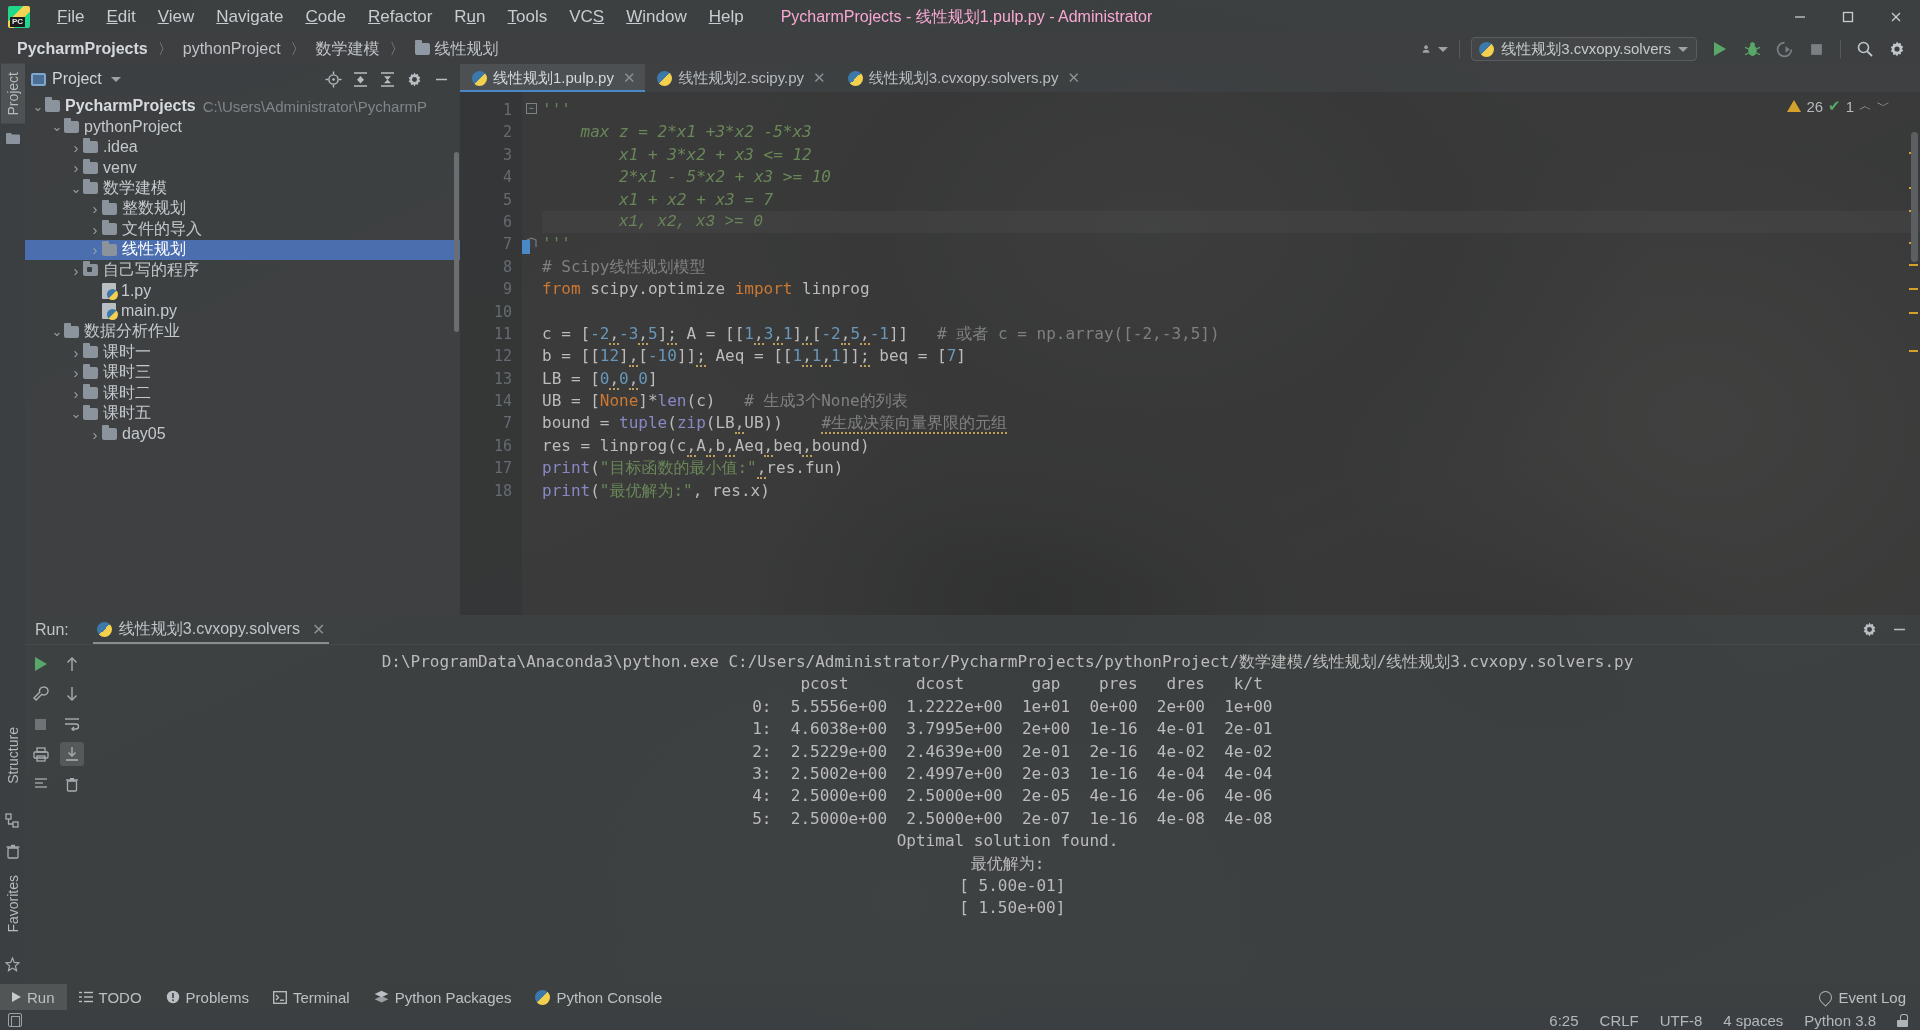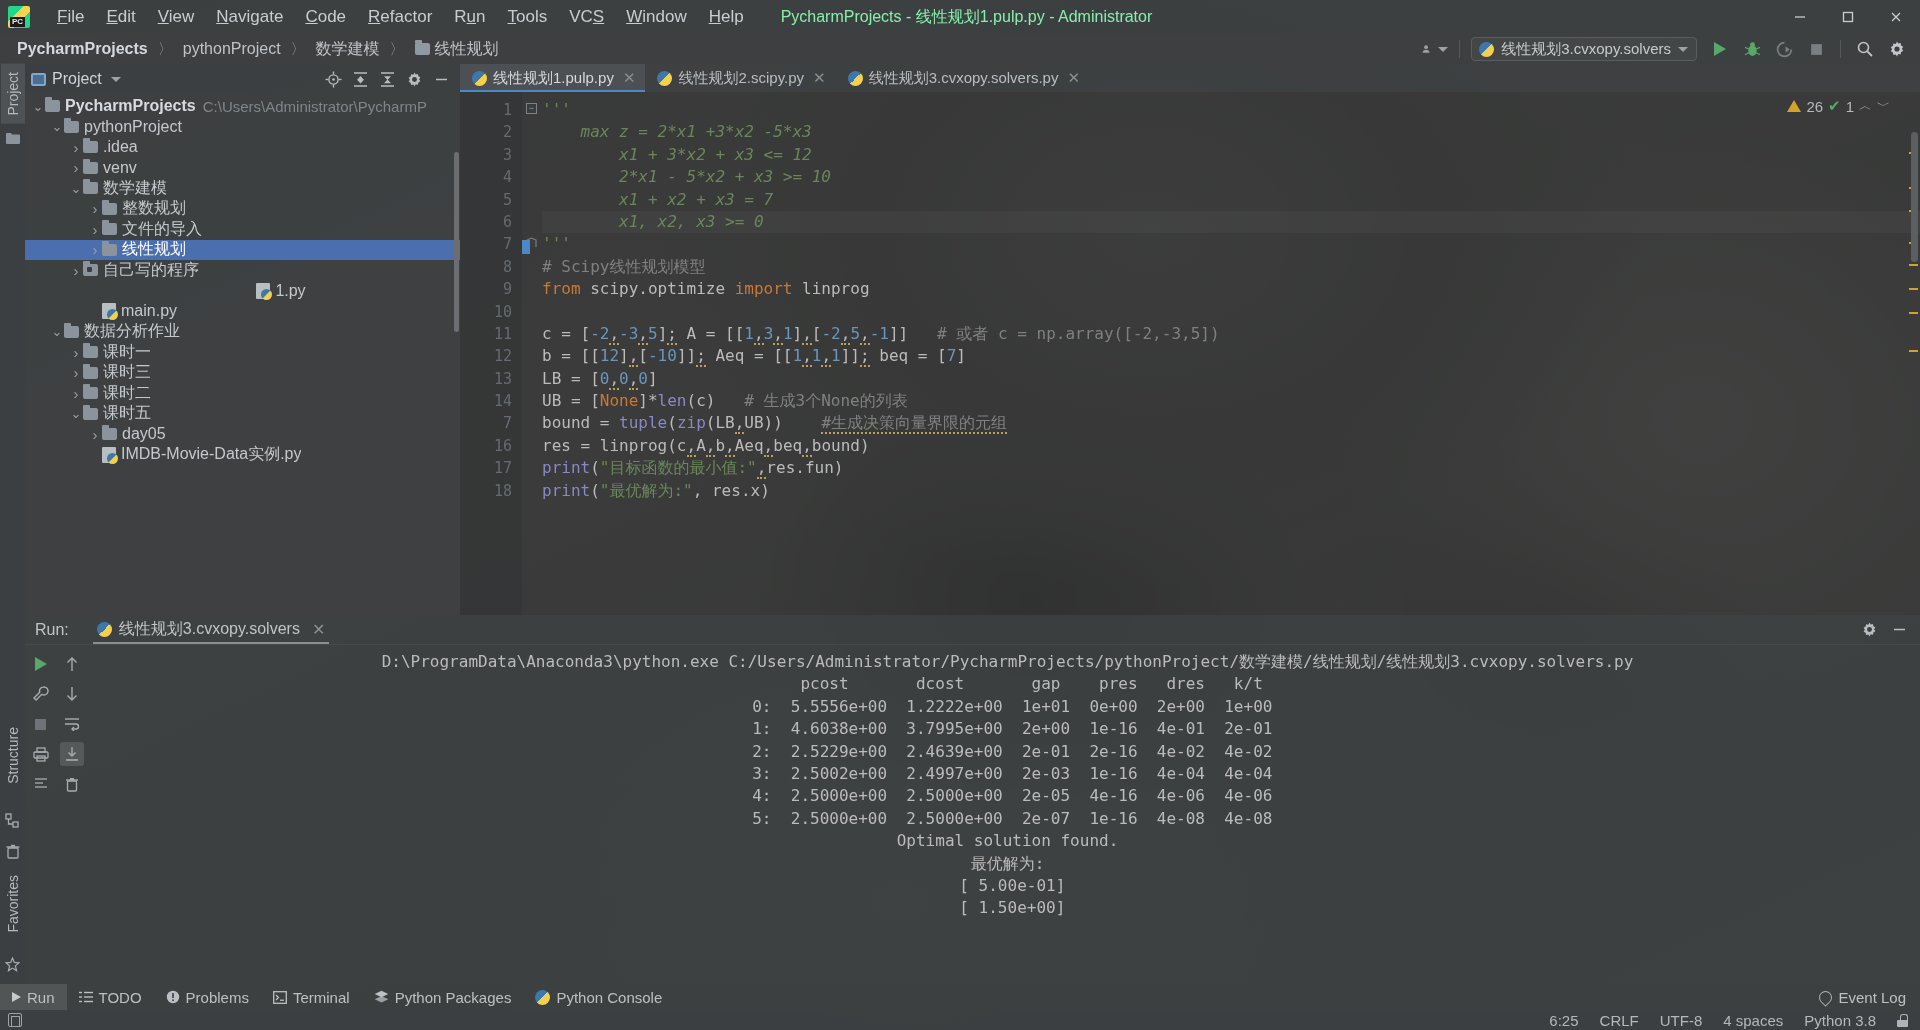--- a/index.html
+++ b/index.html
@@ -48,21 +48,21 @@
     content: "PC"; position: absolute; left: 2px; bottom: 1px;
     font-size: 8px; font-weight: bold; color: #1b1b1b;
     background: #1b1b1b; color: #eaeaea; padding: 0 2px; line-height: 10px;
   }
   .menu { display: flex; align-items: center; gap: 0; margin-left: 6px; }
   .menu-item {
     padding: 3px 11px; font-size: 17px; color: #c9cdd1; cursor: default; white-space: nowrap;
   }
   .menu-item .mn { text-decoration: underline; }
   .win-title {
-    margin-left: 26px; font-size: 16px; color: #86efac; white-space: nowrap;
+    margin-left: 26px; font-size: 16px; color: #f9a8d4; white-space: nowrap;
   }
   .win-ctrls {
     margin-left: auto; display: flex; align-items: center; height: 34px;
   }
   .win-btn {
     width: 48px; height: 34px; display: flex; align-items: center; justify-content: center;
     color: #c9cdd1;
   }
 
   
@@ -208,21 +208,21 @@
     position:absolute; left:4px; width:11px; height:11px; border:1px solid #7d8287;
     background: rgba(60,63,65,0.5); color:#9aa0a6; font-size:9px; line-height:9px; text-align:center;
   }
   .code {
     position: absolute; left: 82px; top: 0; right: 0; height: 100%;
     padding-top: 7px;
     font-family: "DejaVu Sans Mono", monospace; font-size: 16px;
     white-space: pre;
   }
   .code .row { height: 22.4px; line-height: 22.4px; }
-  .code .row.hl { background: rgba(255,255,255,0.035); }
+  .code .row.hl { background: rgba(255,255,255,0.035); font-family: Liberation Mono, monospace; }
   .tok-str { color: #6a8759; }
   .tok-str-i { color: #6a8759; font-style: italic; }
   .tok-cmt { color: #808080; }
   .tok-kw { color: #cc7832; }
   .tok-num { color: #6897bb; }
   .tok-builtin { color: #8888c6; }
   .tok-print { color: #8888c6; }
   .squig { border-bottom: 2px dotted #bfa05a; }
   .editor-vscroll {
     position:absolute; right:2px; top:40px; width:7px; height:130px;
@@ -522,21 +522,21 @@
         <div class="node selected" style="padding-left: 63px;">
           <span class="arrow" style="font-size: 15px;">›</span>
           <span class="ico-folder"></span>
           <span class="node-label">线性规划</span>
         </div>
         <div class="node" style="padding-left: 44px;">
           <span class="arrow" style="font-size: 15px;">›</span>
           <span class="ico-folder src"></span>
           <span class="node-label">自己写的程序</span>
         </div>
-        <div class="node" style="padding-left: 63px; justify-content: center;">
+        <div class="node" style="padding-left: 63px;">
           <span class="arrow none" style="font-size: 15px;"></span>
           <span class="ico-py"></span>
           <span class="node-label">1.py</span>
         </div>
         <div class="node" style="padding-left: 63px;">
           <span class="arrow none" style="font-size: 15px;"></span>
           <span class="ico-py"></span>
           <span class="node-label">main.py</span>
         </div>
         <div class="node" style="padding-left: 25px;">
@@ -561,25 +561,20 @@
         </div>
         <div class="node" style="padding-left: 44px;">
           <span class="arrow" style="font-size: 13px;">⌄</span>
           <span class="ico-folder"></span>
           <span class="node-label">课时五</span>
         </div>
         <div class="node" style="padding-left: 63px;">
           <span class="arrow" style="font-size: 15px;">›</span>
           <span class="ico-folder"></span>
           <span class="node-label">day05</span>
-        </div>
-        <div class="node" style="padding-left: 63px;">
-          <span class="arrow none" style="font-size: 15px;"></span>
-          <span class="ico-py"></span>
-          <span class="node-label">IMDB-Movie-Data实例.py</span>
         </div>
       </div>
     <div class="pp-scroll"></div>
   </div>
 
   <div class="editor-area">
     <div class="tabs" id="tabs-container">
         <div class="tab active">
           <span class="pysmall"></span>
           <span>线性规划1.pulp.py</span>

